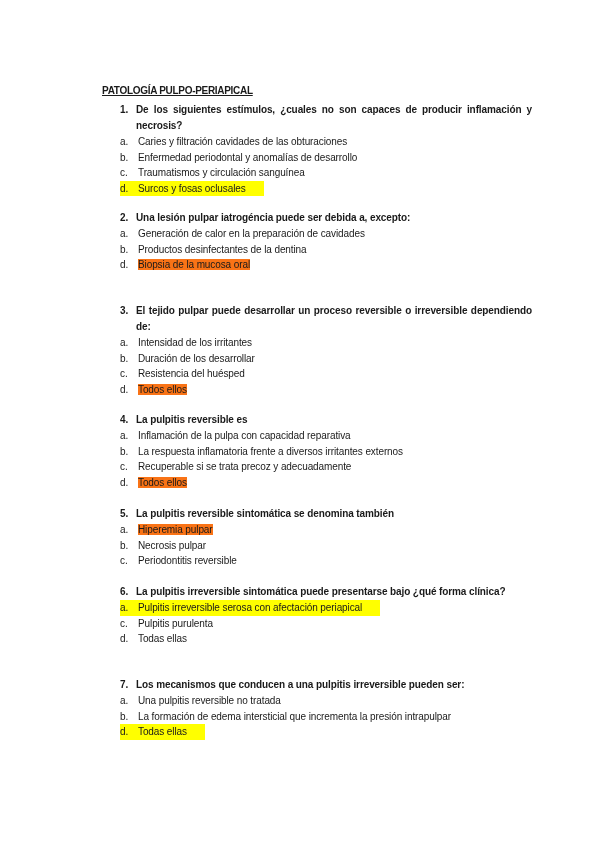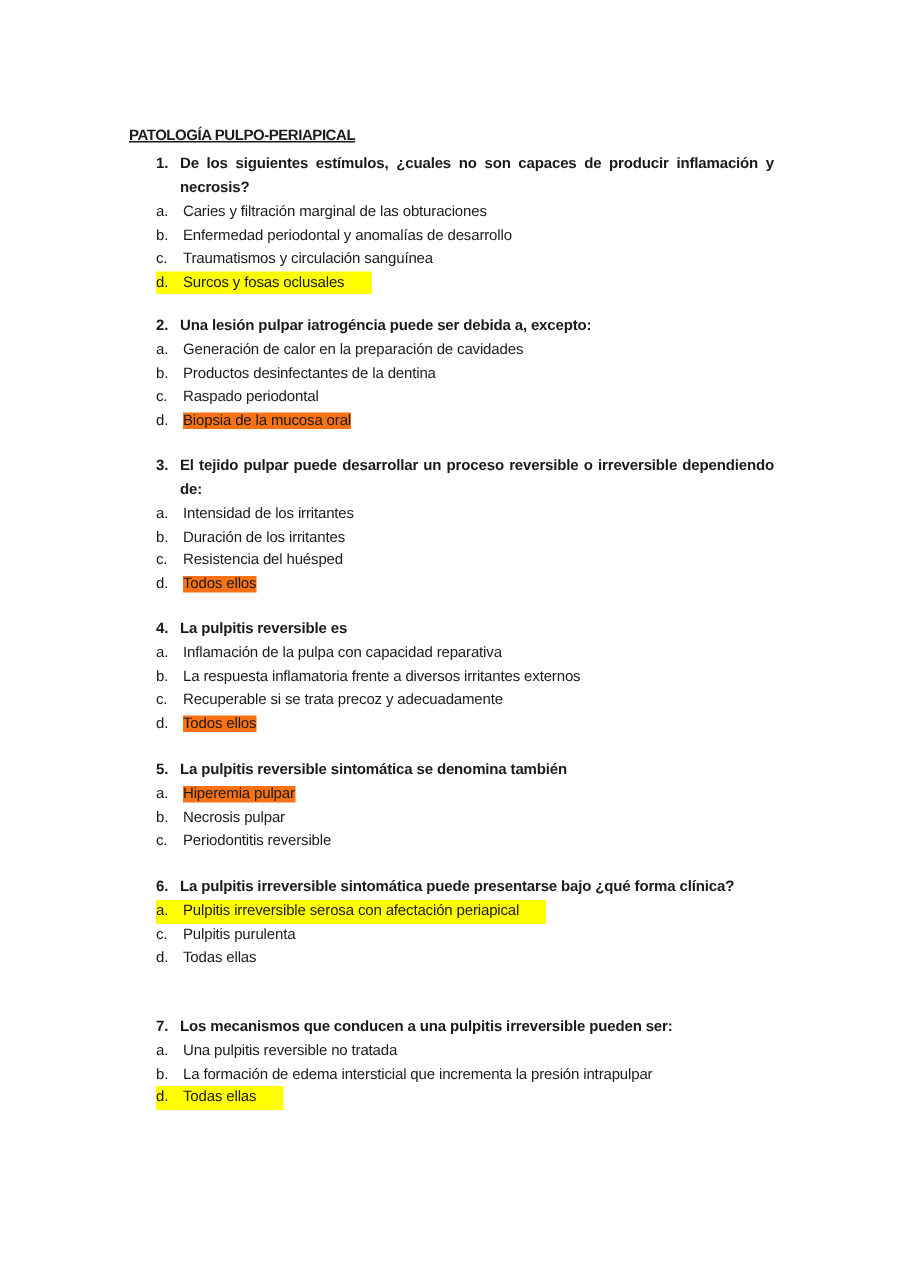--- a/index.html
+++ b/index.html
@@ -1,18 +1,18 @@
 <!DOCTYPE html>
 <html><head>
 <meta charset="utf-8">
 <style>
   html, body { margin: 0; padding: 0; background: #ffffff; }
   body { width: 600px; height: 848px; position: relative; overflow: hidden;
          font-family: "Liberation Sans", sans-serif; color: #1a1a1a; }
-  .page { position: absolute; left: 0; top: 0; width: 476px; height: 848px; background: #fff; }
+  .page { position: absolute; left: 16px; top: 0; width: 476px; height: 848px; background: #fff; }
   .title { position: absolute; left: 86px; top: 85px; font-size: 10px; font-weight: bold;
            text-decoration: underline; letter-spacing: -0.3px; white-space: nowrap; }
   .q { position: absolute; left: 104px; width: 412px; font-size: 10px; }
   .q-head { position: relative; font-weight: bold; line-height: 16px; padding-left: 16px; }
   .q-num { position: absolute; left: 0; top: 0; }
   .q-text { display: block; text-align: justify; letter-spacing: -0.1px; }
   .q-text.just { text-align-last: left; }
   .opts { list-style: none; margin: 0; padding: 0; }
   .opt { position: relative; height: 15.5px; line-height: 15.5px; padding-left: 18px; margin-left: 0; white-space: nowrap; letter-spacing: -0.1px; }
   .opt-letter { display: inline-block; width: 18px; margin-left: -18px; }
@@ -27,48 +27,47 @@
 <div class="page">
 
   <div class="title">PATOLOGÍA PULPO-PERIAPICAL</div>
 
   <div class="q" style="top:102px;">
     <div class="q-head">
       <span class="q-num">1.</span>
       <span class="q-text">De los siguientes estímulos, ¿cuales no son capaces de producir inflamación y necrosis?</span>
     </div>
     <ul class="opts">
-      <li class="opt"><span class="opt-letter">a.</span><span>Caries y filtración marginal de las obturaciones</span></li>
+      <li class="opt"><span class="opt-letter">a.</span><span>Caries y filtración cavidades de las obturaciones</span></li>
       <li class="opt"><span class="opt-letter">b.</span><span>Enfermedad periodontal y anomalías de desarrollo</span></li>
       <li class="opt"><span class="opt-letter">c.</span><span>Traumatismos y circulación sanguínea</span></li>
       <li class="opt hl-full"><span class="wrap"><span class="opt-letter">d.</span><span>Surcos y fosas oclusales</span></span></li>
     </ul>
   </div>
 
   <div class="q" style="top:210px;">
     <div class="q-head">
       <span class="q-num">2.</span>
       <span class="q-text just">Una lesión pulpar iatrogéncia puede ser debida a, excepto:</span>
     </div>
     <ul class="opts">
       <li class="opt"><span class="opt-letter">a.</span><span>Generación de calor en la preparación de cavidades</span></li>
       <li class="opt"><span class="opt-letter">b.</span><span>Productos desinfectantes de la dentina</span></li>
-      <li class="opt"><span class="opt-letter">c.</span><span>Raspado periodontal</span></li>
       <li class="opt"><span class="opt-letter">d.</span><span class="hl">Biopsia de la mucosa oral</span></li>
     </ul>
   </div>
 
   <div class="q" style="top:303px;">
     <div class="q-head">
       <span class="q-num">3.</span>
       <span class="q-text">El tejido pulpar puede desarrollar un proceso reversible o irreversible dependiendo de:</span>
     </div>
     <ul class="opts">
       <li class="opt"><span class="opt-letter">a.</span><span>Intensidad de los irritantes</span></li>
-      <li class="opt"><span class="opt-letter">b.</span><span>Duración de los irritantes</span></li>
+      <li class="opt"><span class="opt-letter">b.</span><span>Duración de los desarrollar</span></li>
       <li class="opt"><span class="opt-letter">c.</span><span>Resistencia del huésped</span></li>
       <li class="opt"><span class="opt-letter">d.</span><span class="hl">Todos ellos</span></li>
     </ul>
   </div>
 
   <div class="q" style="top:412px;">
     <div class="q-head">
       <span class="q-num">4.</span>
       <span class="q-text just">La pulpitis reversible es</span>
     </div>

